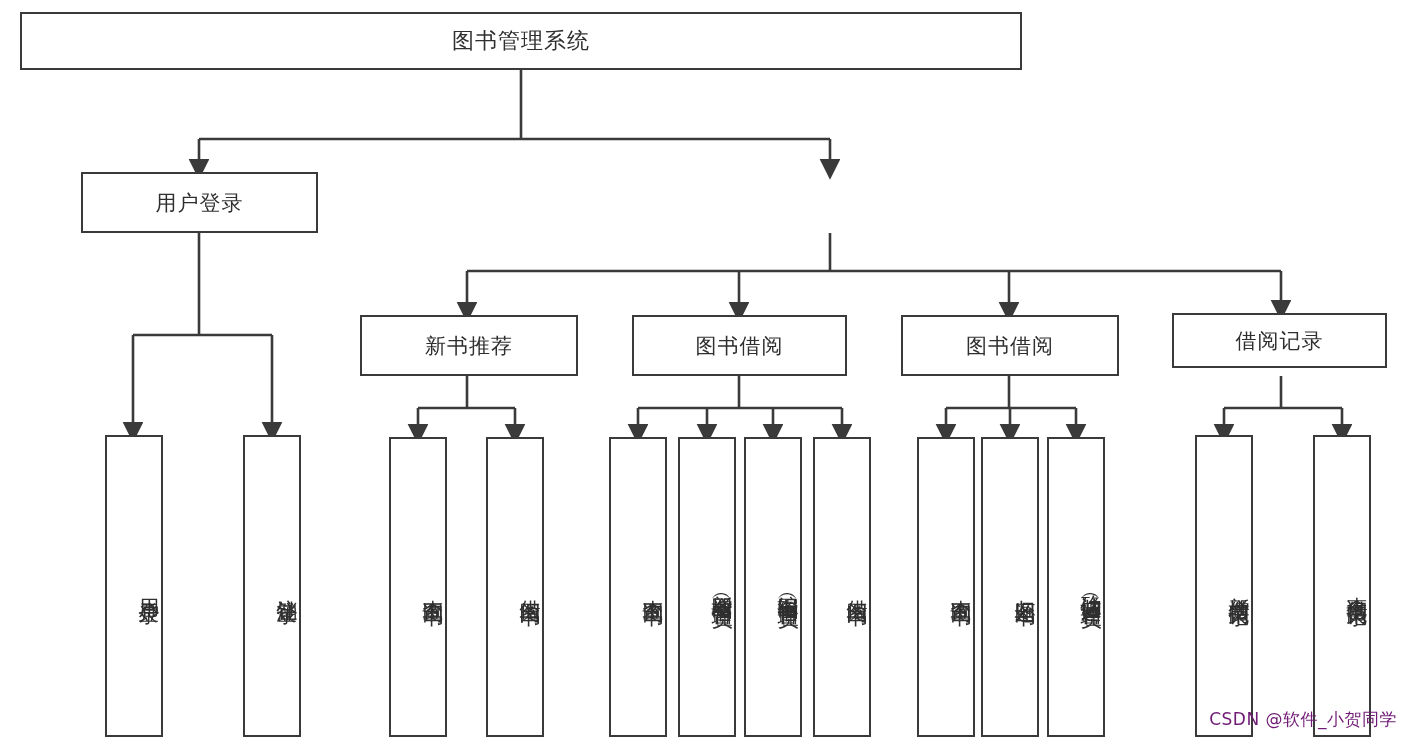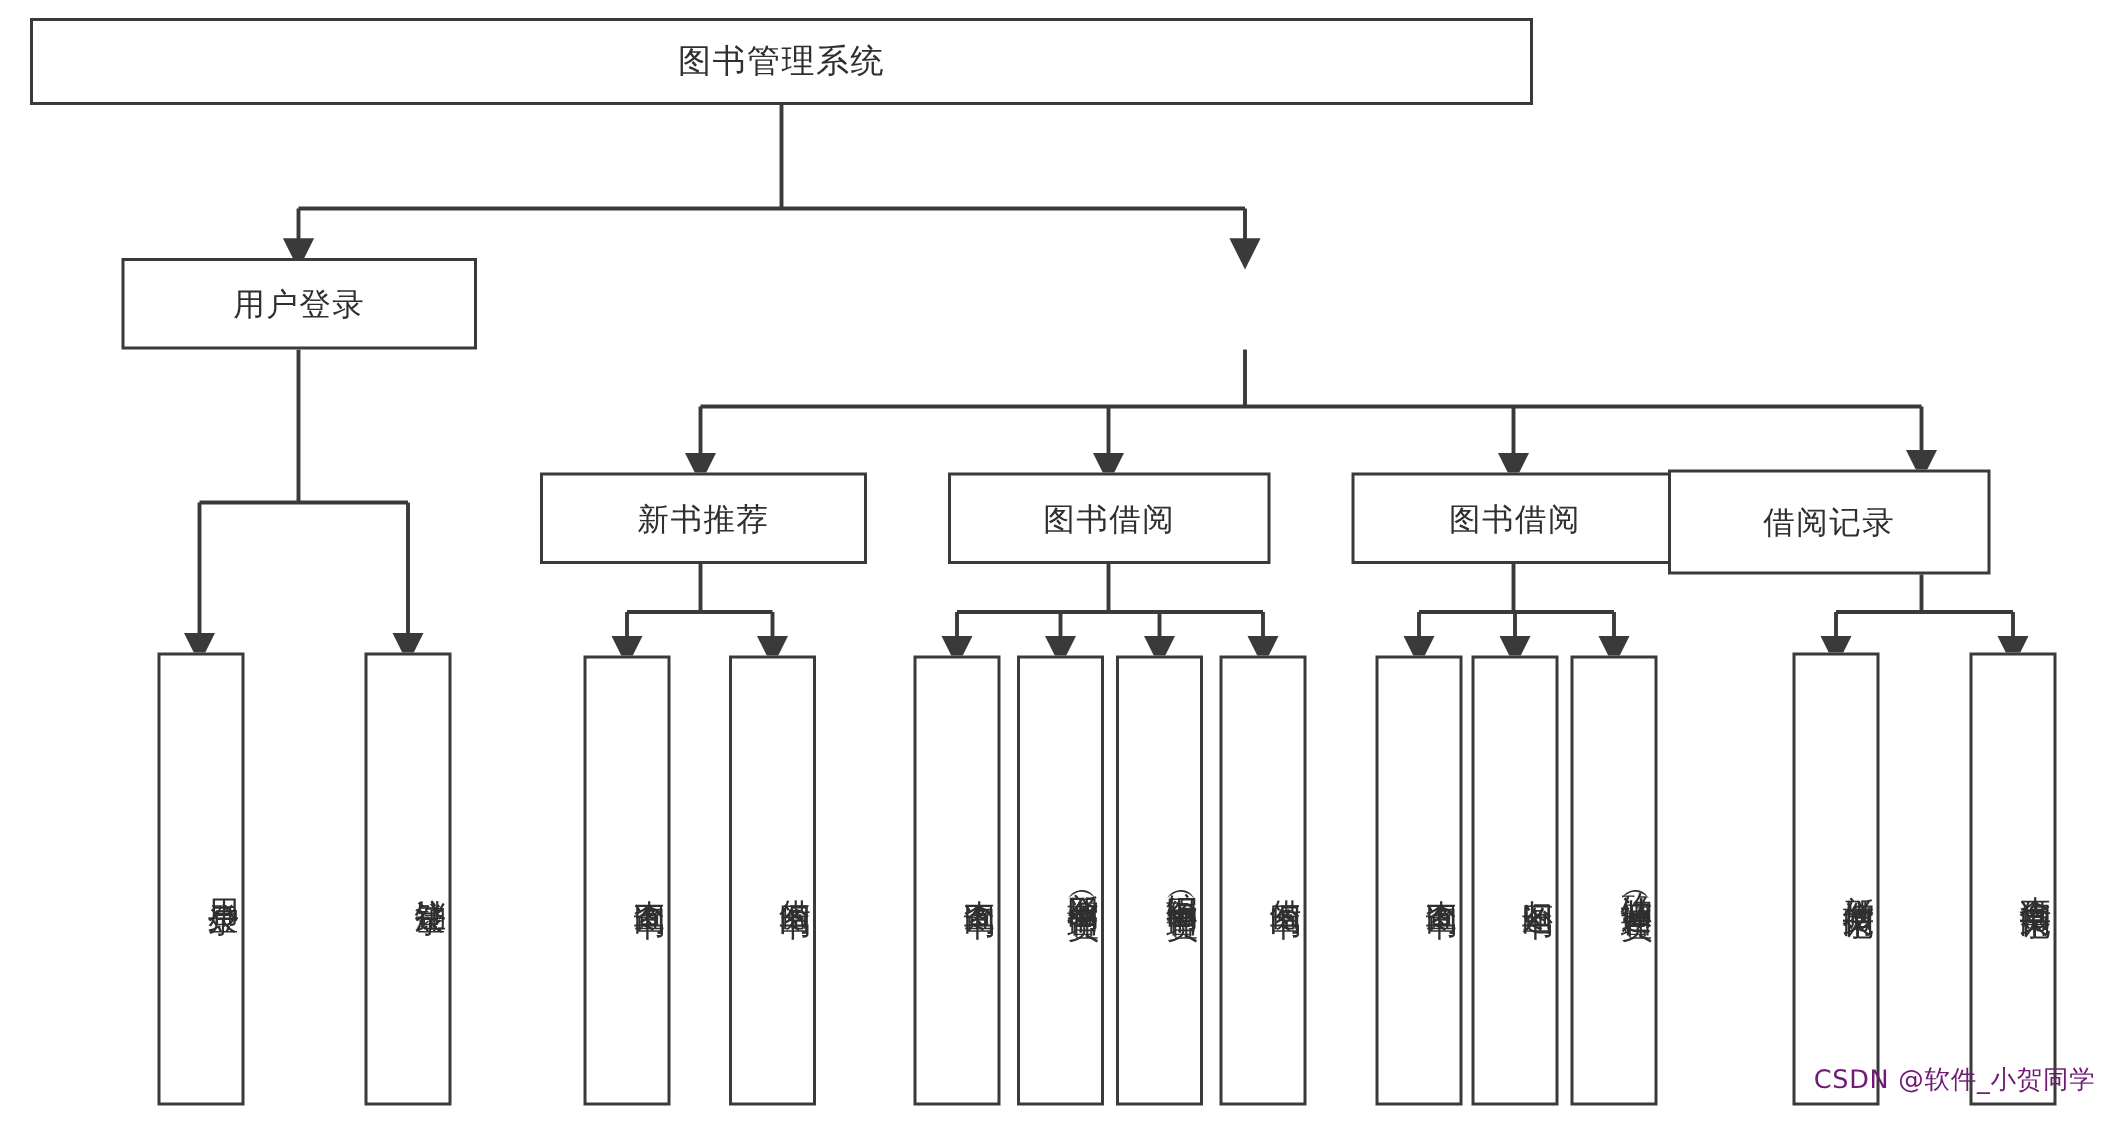--- a/index.html
+++ b/index.html
@@ -136,21 +136,21 @@
 
   <div class="node horiz" style="left:360px; top:315px; width:218px; height:61px;font-family:Liberation Mono, monospace;">
     <span>新书推荐</span>
   </div>
   <div class="node horiz" style="left:632px; top:315px; width:215px; height:61px;">
     <span>图书借阅</span>
   </div>
   <div class="node horiz" style="left:901px; top:315px; width:218px; height:61px;">
     <span>图书借阅</span>
   </div>
-  <div class="node horiz" style="left:1112px; top:313px; width:215px; height:70px;">
+  <div class="node horiz" style="left:1172px; top:313px; width:215px; height:55px;">
     <span>借阅记录</span>
   </div>
 
   <div class="node vert" style="left:105px; top:435px; width:58px; height:302px;">
     <span class="vtext">用户登录</span>
   </div>
   <div class="node vert" style="left:243px; top:435px; width:58px; height:302px;">
     <span class="vtext">注销登录</span>
   </div>
 

